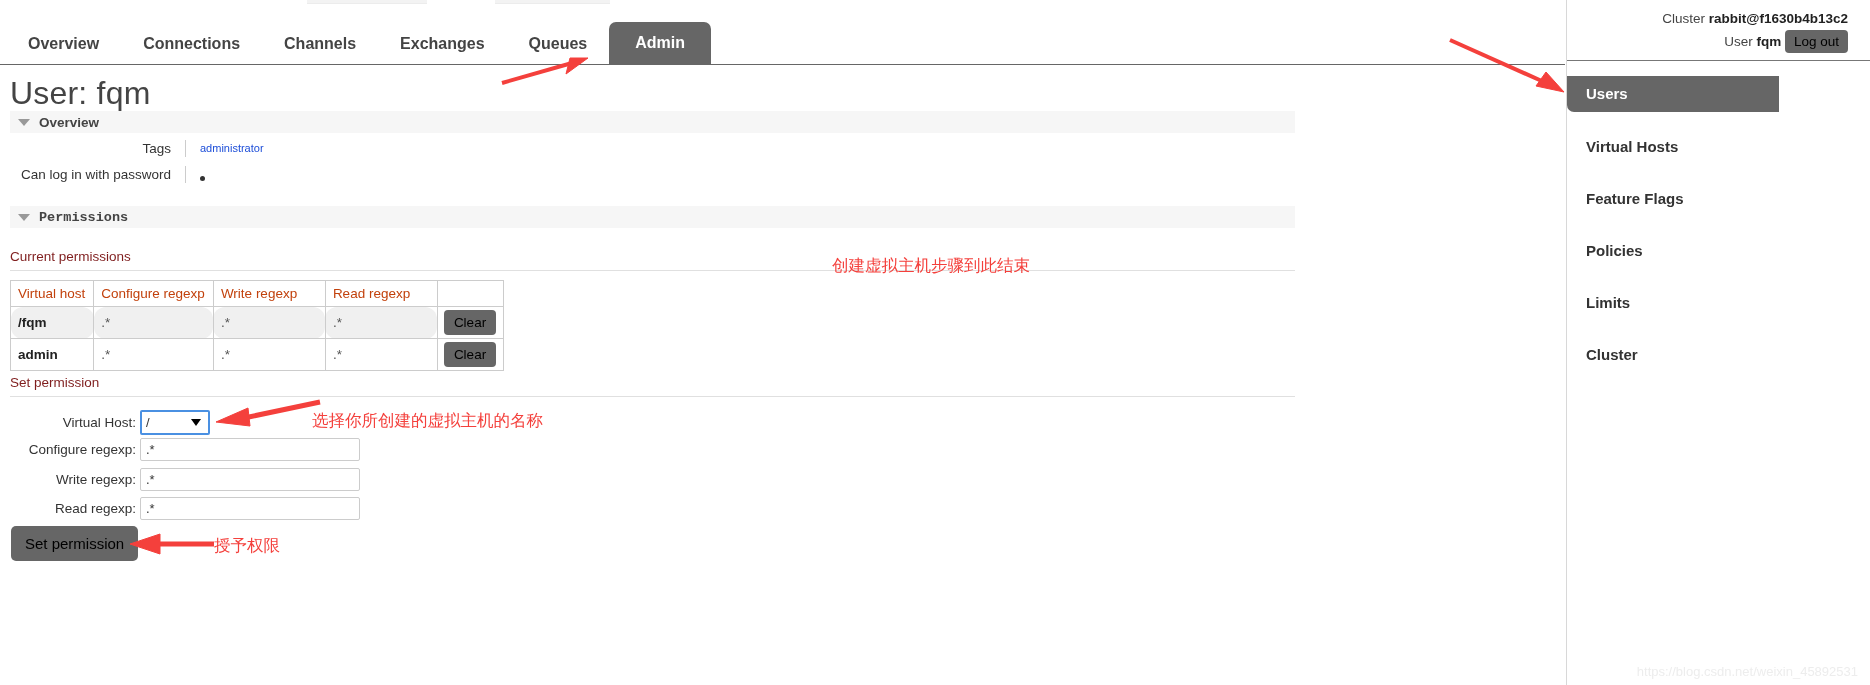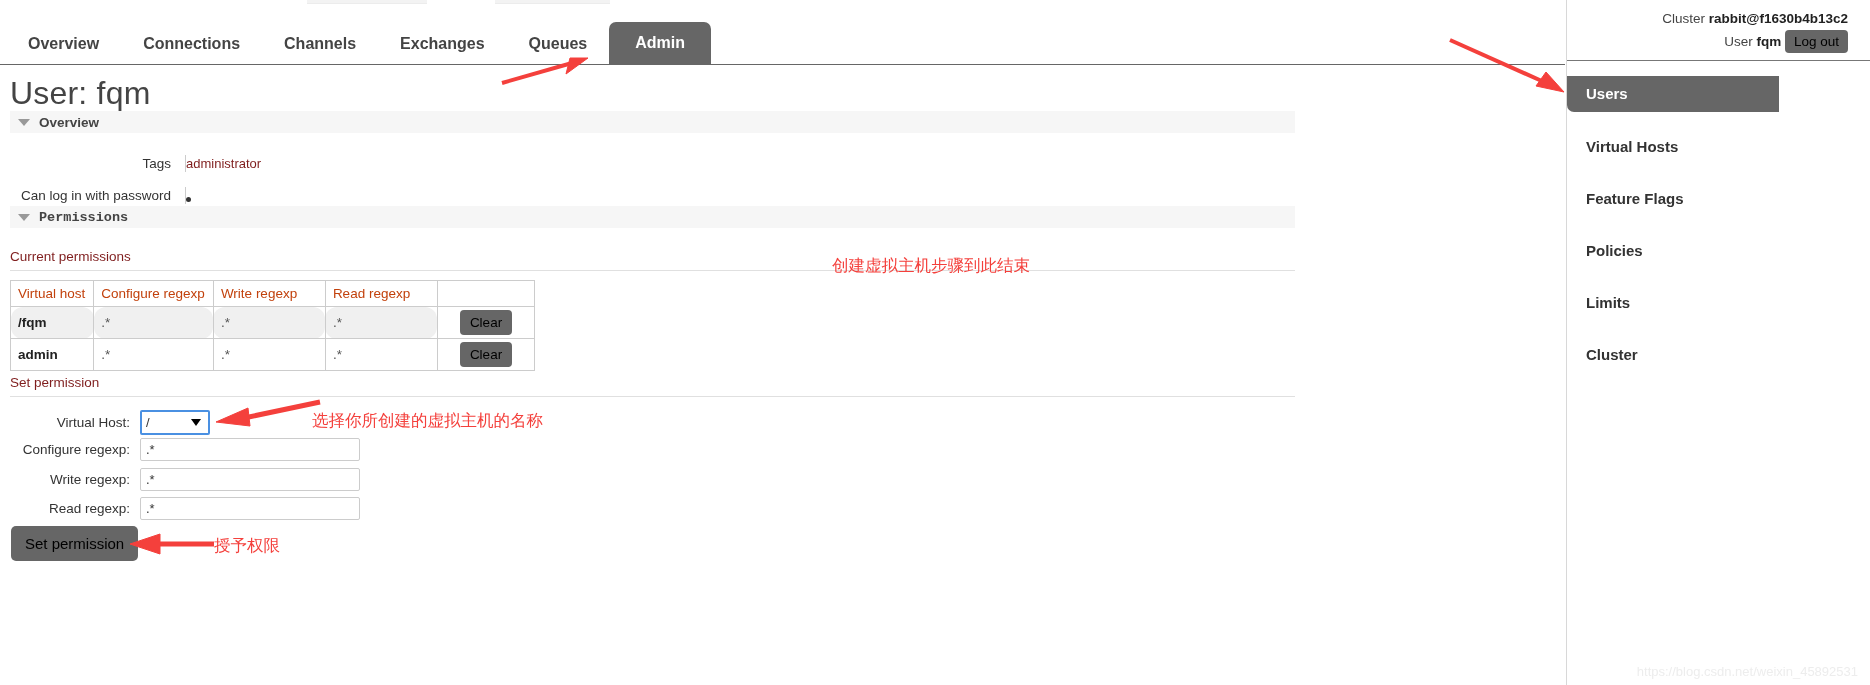--- a/index.html
+++ b/index.html
@@ -99,33 +99,34 @@
     margin: 0 9px 0 8px;
   }
 
   
   .kv {
     position: absolute;
     left: 10px;
     font-size: 13.5px;
     color: #333;
   }
-  .kv-row { display: flex; align-items: center; margin-bottom: 9px; margin-top: 15px; }
+  .kv-row { display: flex; align-items: center; margin-bottom: 9px; }
   .kv-label {
     width: 175px;
     text-align: right;
     padding-right: 14px;
     color: #333;
     font-size: 13.5px;
     line-height: 17px;
   }
   .kv-value {
     border-left: 1px solid #ccc;
-    color: #7f1d1d;
-    font-size: 13px;
+    padding-left: 14px;
+    color: #1d4ed8;
+    font-size: 11px;
     line-height: 17px;
     min-height: 17px;
     min-width: 300px;
   }
   .kv-dot {
     display: inline-block;
     width: 5px; height: 5px;
     border-radius: 50%;
     background: #333;
     vertical-align: middle;
@@ -171,21 +172,21 @@
     font-size: 13.5px;
     vertical-align: middle;
   }
   table.perms tr.odd td { background: #f0f0f0; border-radius: 12px; }
   table.perms tr.even td { background: #fff; }
   table.perms td.vhost { font-weight: bold; color: #222; min-width: 78px; }
   table.perms td.rx { min-width: 112px; }
   table.perms th.blank, table.perms td.act {
     border-left: 1px solid #ccc;
     background: #fff !important;
-    padding: 3px 22px;
+    padding: 3px 6px;
     width: 66px;
   }
 
   
   .btn {
     display: inline-block;
     background: #666;
     color: #000000;
     border: none;
     border-radius: 4px;
@@ -210,21 +211,21 @@
   .form-row {
     position: absolute;
     left: 10px;
     display: flex;
     align-items: center;
     font-size: 13.5px;
   }
   .form-label {
     width: 130px;
     text-align: right;
-    padding-right: 10px;
+    padding-right: 4px;
     color: #333;
     font-size: 13.5px;
   }
   select.vhost-select {
     width: 70px;
     height: 25px;
     font-size: 13px;
     font-family: "Liberation Sans", "DejaVu Sans", sans-serif;
     border: 2px solid #4a90e2;
     border-radius: 2px;

